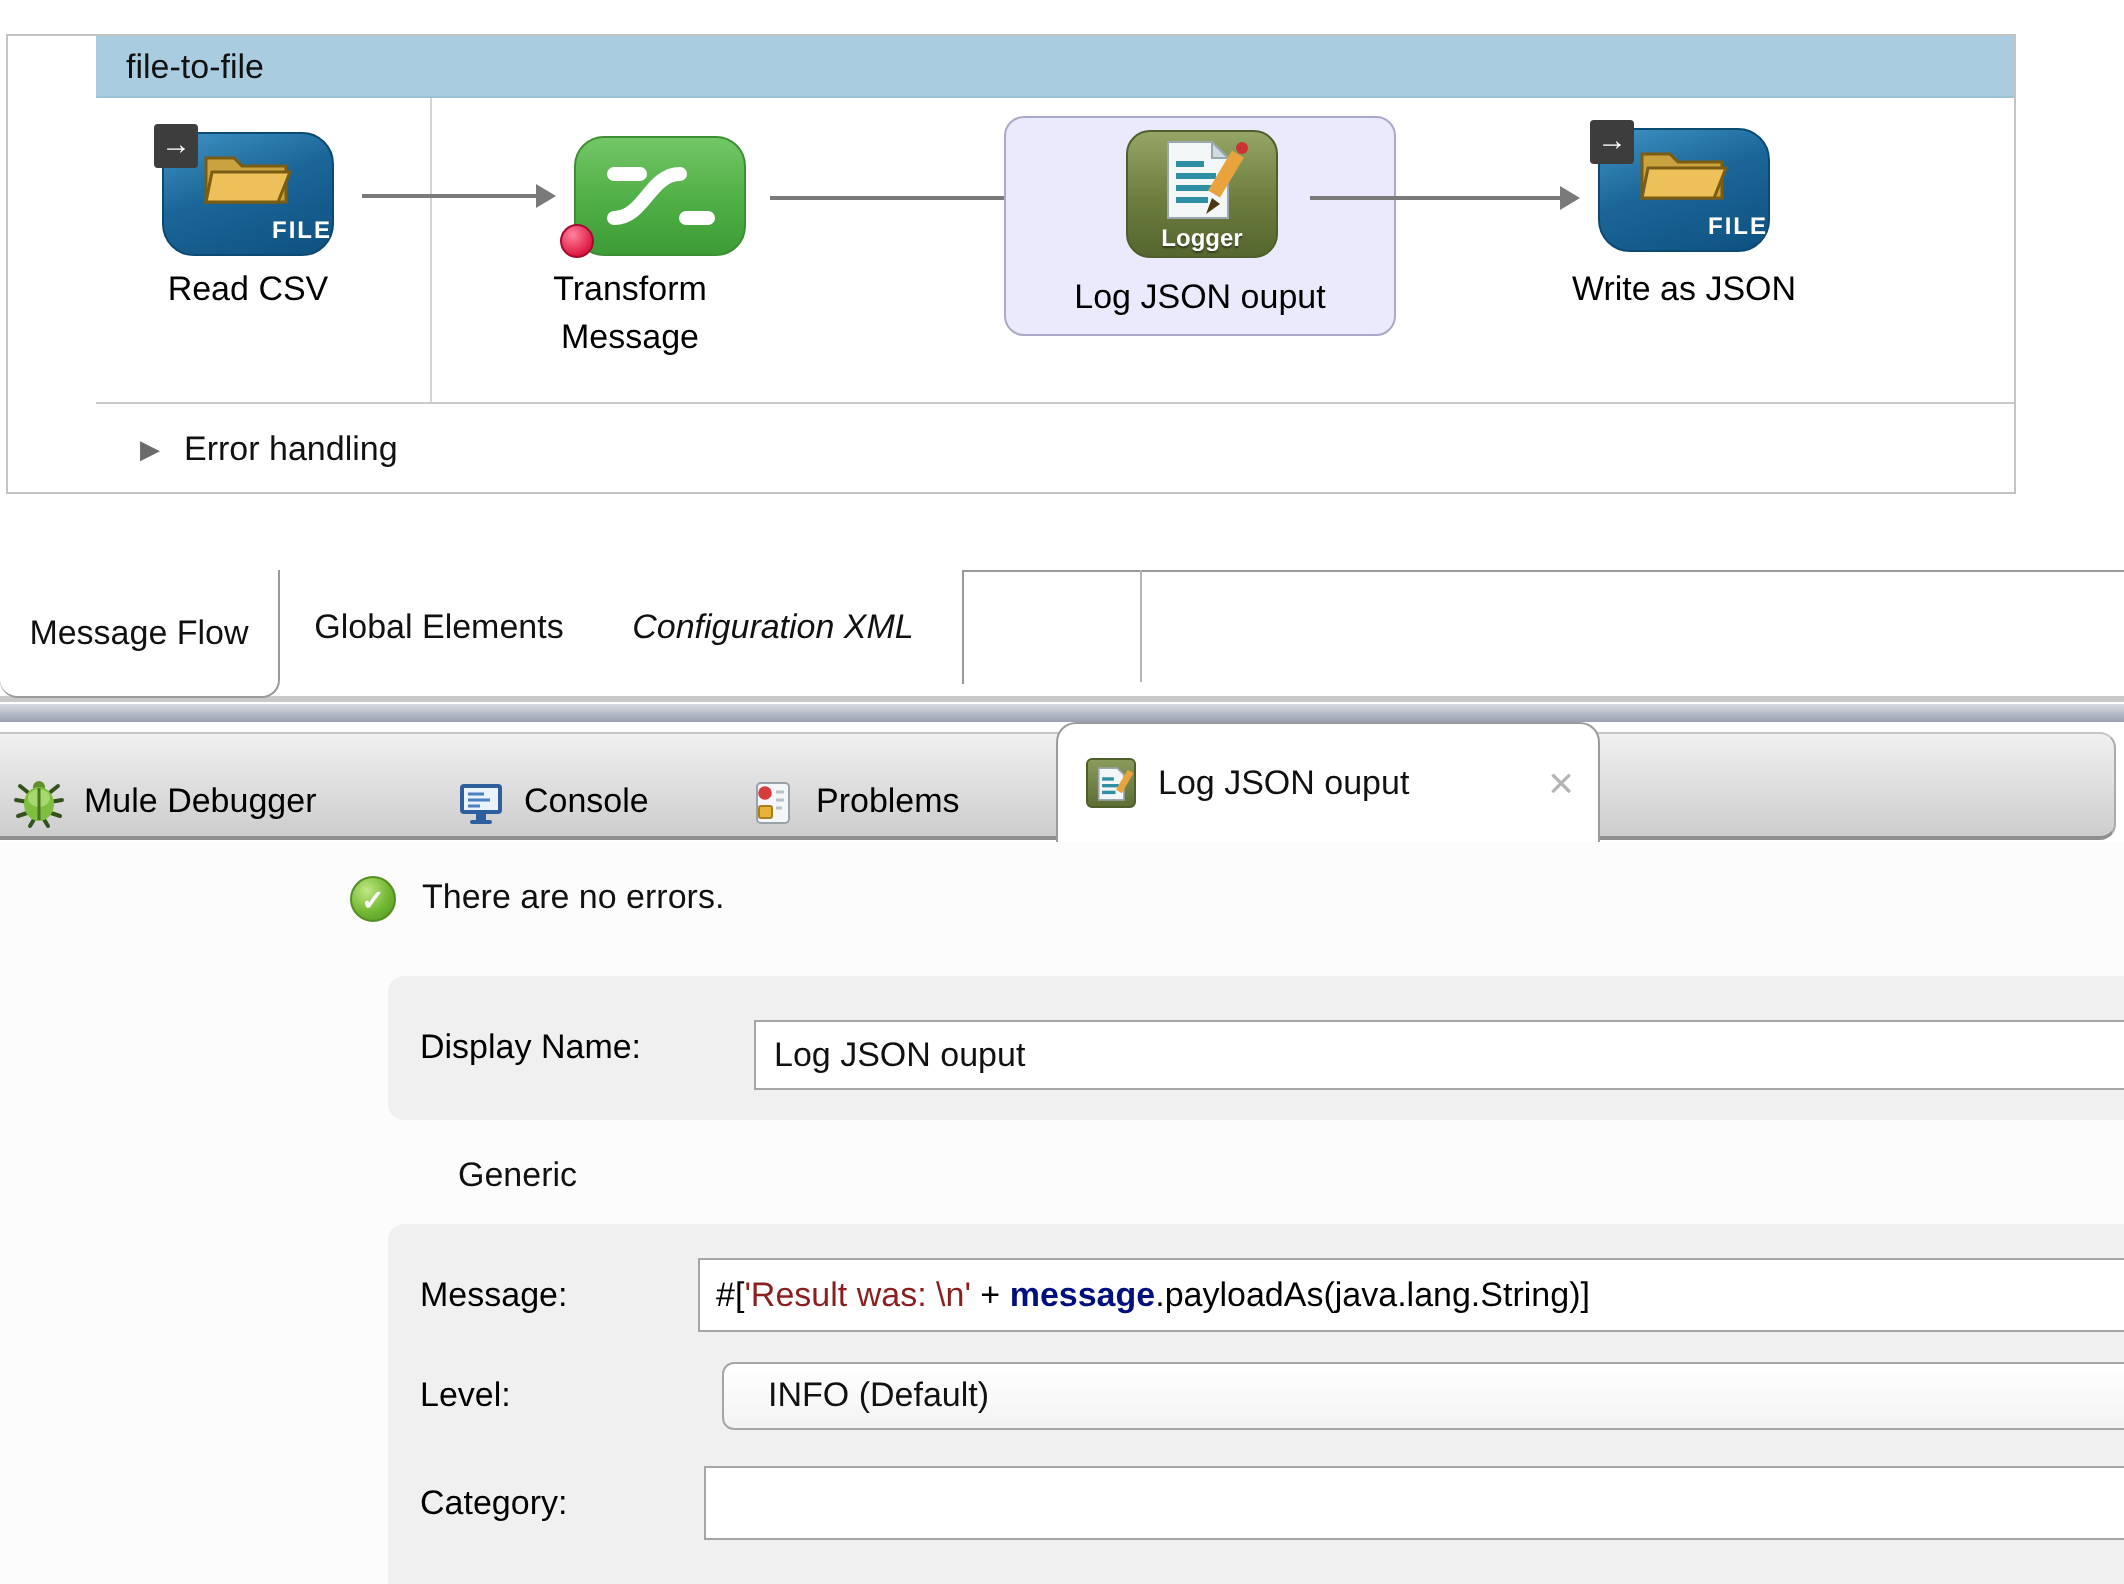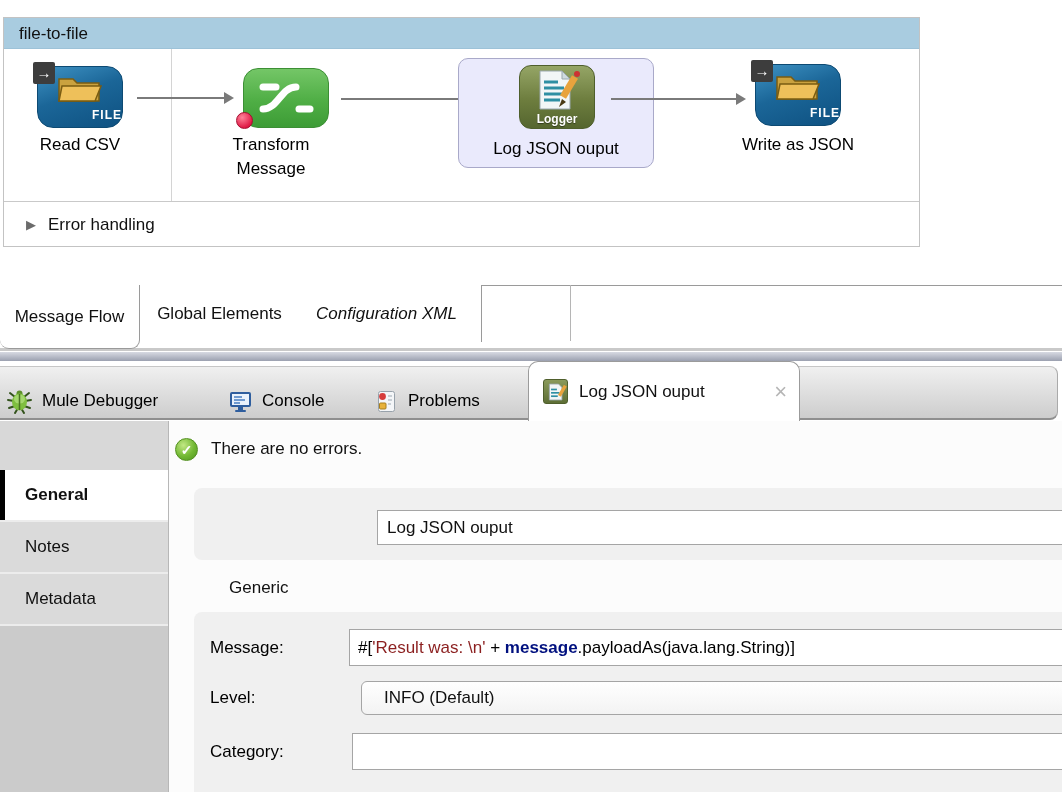--- a/index.html
+++ b/index.html
@@ -1,22 +1,22 @@
 <!DOCTYPE html>
 <html><head>
 <meta charset="utf-8">
 <style>
   * { margin:0; padding:0; box-sizing:border-box; }
   body { font-family:"Liberation Sans", sans-serif; background:#fff; }
   .screen { position:relative; width:1062px; height:792px; background:#fff; overflow:hidden;
             font-size:17px; color:#111; }
 
   
-  .flow-canvas { position:absolute; left:3px; top:17px; width:917px; height:230px;
-                 border:1px solid #c3c3c3; background:#fff; }
+  .flow-canvas { position:absolute; left:3px; top:17px; width:1005px; height:230px;
+                 border:1px solid #c3c3c3; background:#fff;padding-left:44px; }
   .flow-header { height:31px; background:#a9cce0; line-height:31px; padding-left:15px;
                  border-bottom:1px solid #9dc2d8; }
   .flow-body { position:relative; height:152px; }
   .lane-divider { position:absolute; left:167px; top:0; width:1px; height:100%; background:#d4d4d4; }
 
   .node-icon { position:absolute; border-radius:16px; }
   .file-icon { width:86px; height:62px;
                background:linear-gradient(160deg,#3f93c4 0%,#1b6698 45%,#0e5181 100%);
                border:1px solid #0d4a73; }
   .file-icon svg { position:absolute; left:50%; transform:translateX(-50%); top:7px; }
@@ -258,36 +258,29 @@
             <path d="M12 31 h16"></path>
           </g>
         <path d="M46 6 L32 30" stroke="#e8a33d" stroke-width="8"></path>
       </svg>
     </div>
     <span>Log JSON ouput</span>
     <span class="btab-close">×</span>
   </div>
 
   <div class="props">
-    <div class="sidebar">
-      <div class="sb-top"></div>
-      <div class="sb-row sb-general">General</div>
-      <div class="sb-indicator"></div>
-      <div class="sb-row sb-notes">Notes</div>
-      <div class="sb-row sb-meta">Metadata</div>
-      <div class="sb-rest"></div>
-    </div>
 
     <div class="main">
       <div class="status-row">
         <div class="check">✓</div>
         <span>There are no errors.</span>
       </div>
 
       <div class="group-box box1">
+        <div class="fld-label" style="top:0; height:72px;">Display Name:</div>
         <div class="txt-input" style="left:183px; top:22px; width:700px; height:35px;">Log JSON ouput</div>
       </div>
 
       <div class="generic-title">Generic</div>
 
       <div class="group-box box2">
         <div class="fld-label" style="top:17px; height:38px;">Message:</div>
         <div class="txt-input" style="left:155px; top:17px; width:730px; height:37px; line-height:36px; padding-left:8px;">
           <span class="tok-plain">#[</span><span class="tok-string">'Result was: \n'</span><span class="tok-plain"> + </span><span class="tok-keyword">message</span><span class="tok-plain">.payloadAs(java.lang.String)]</span>
         </div>

